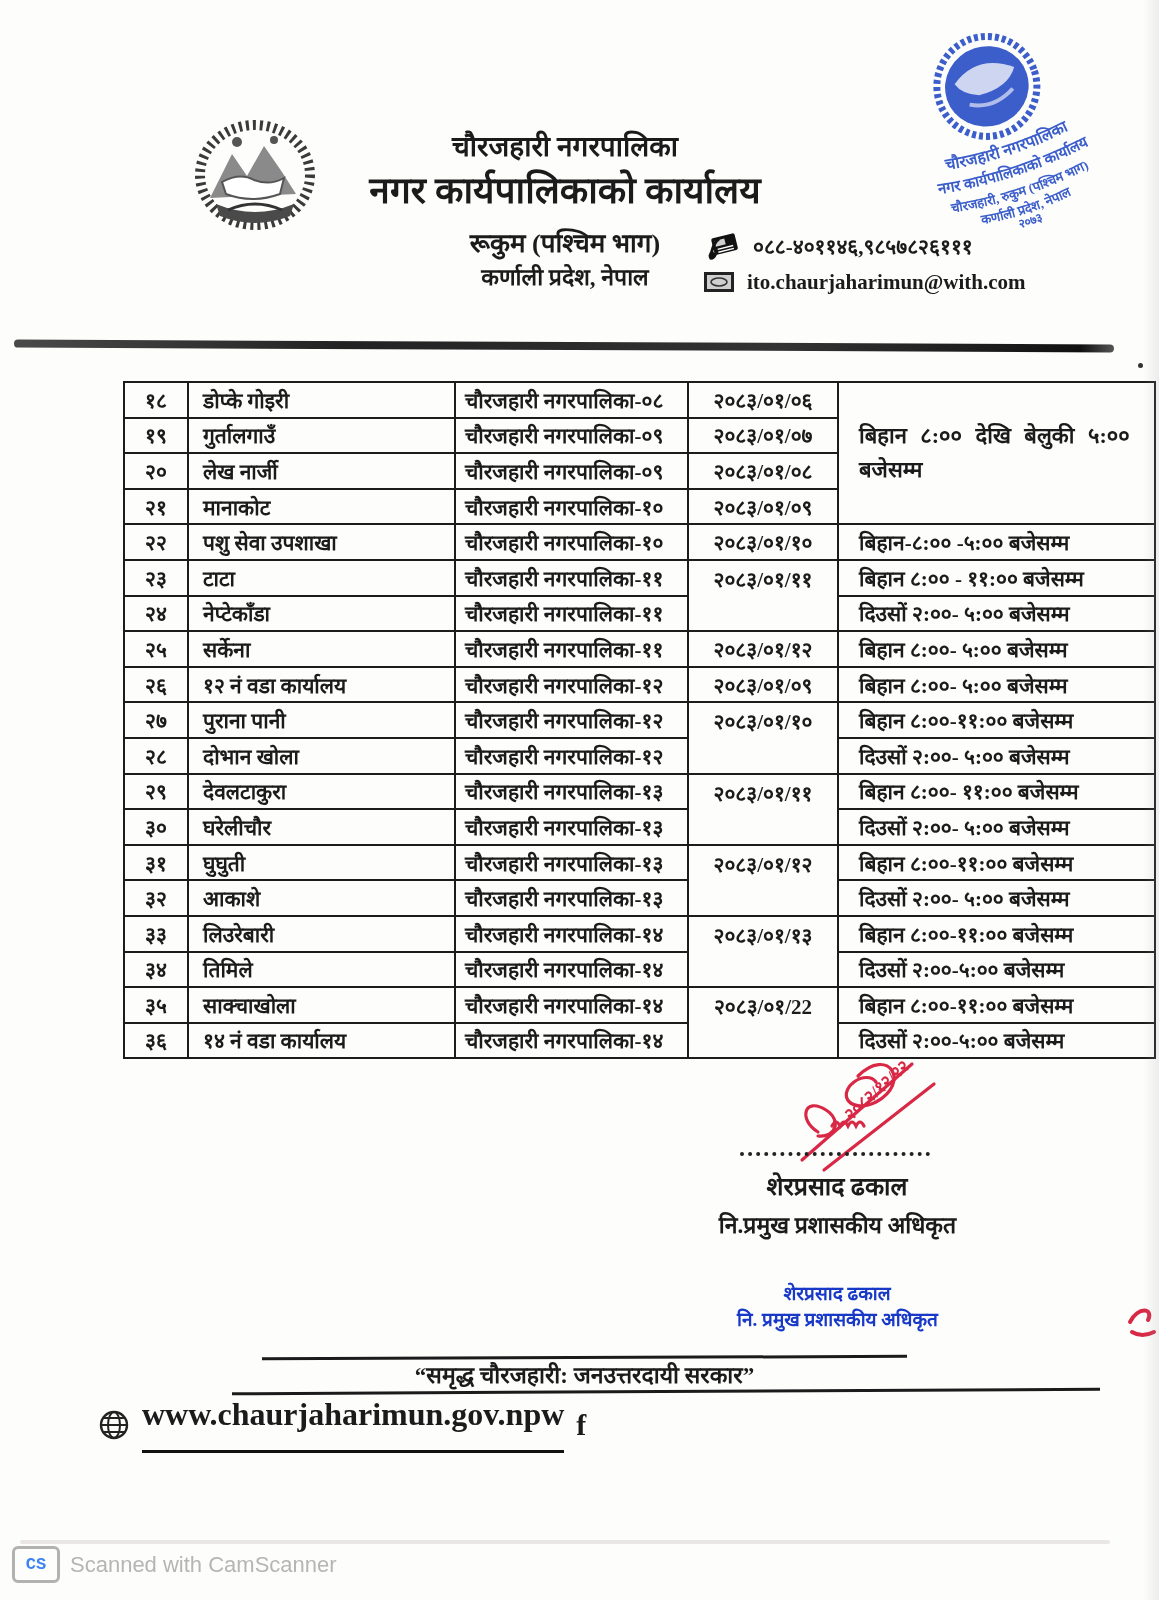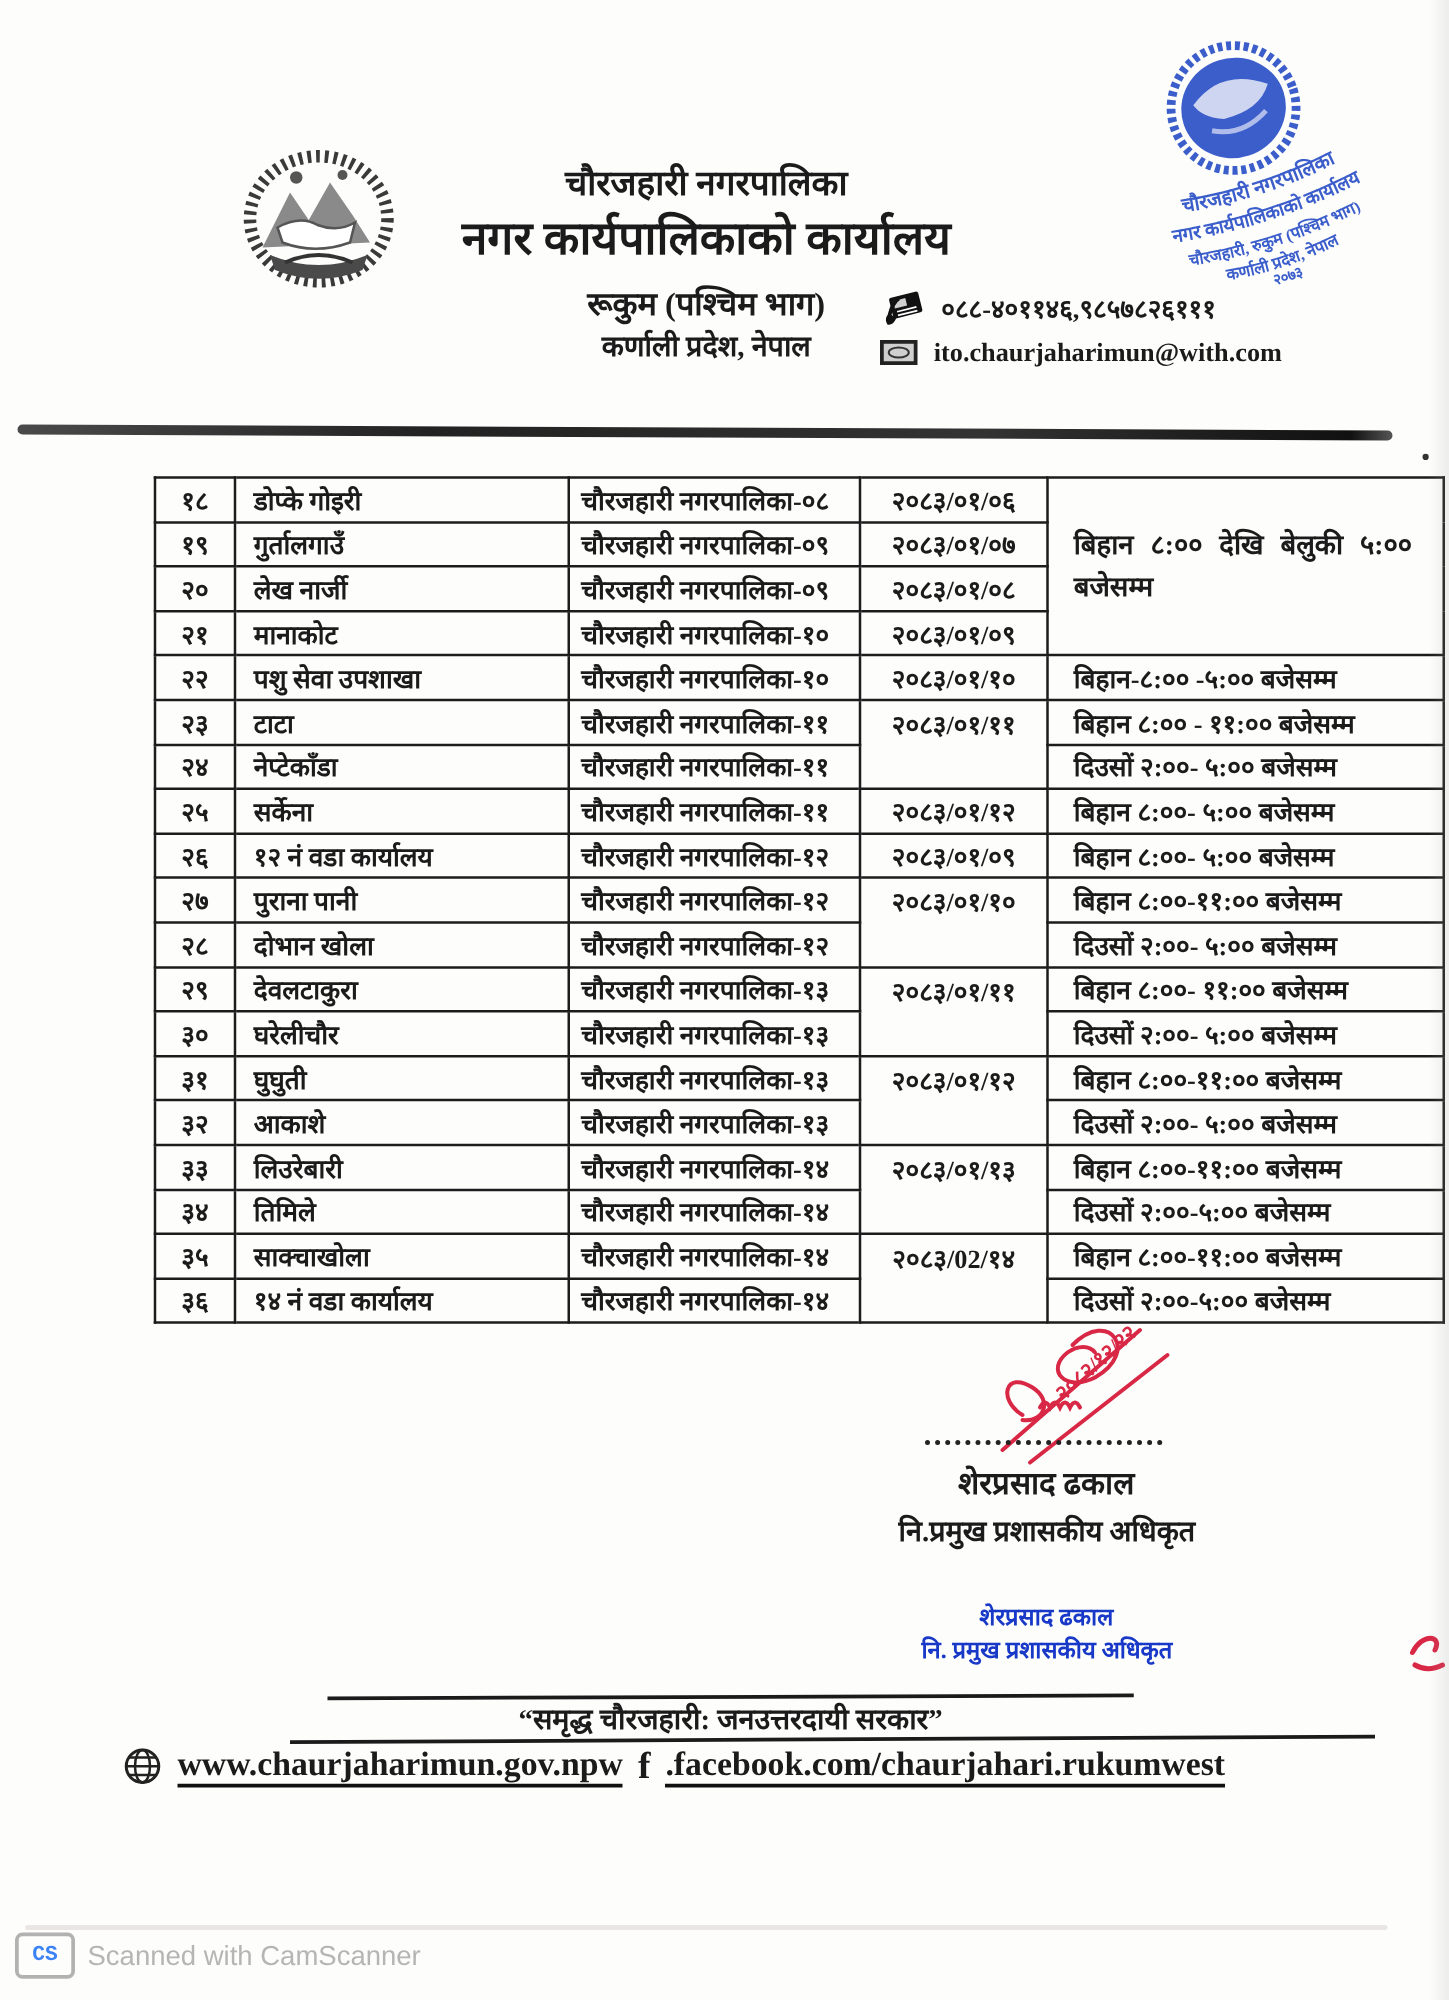--- a/index.html
+++ b/index.html
@@ -44,21 +44,21 @@
   .sig-name{position:absolute;left:712px;top:1168px;width:250px;text-align:center;font-size:25px;font-weight:bold;}
   .sig-title{position:absolute;left:690px;top:1208px;width:295px;text-align:center;font-size:23px;font-weight:bold;}
   .stamp-name{position:absolute;left:712px;top:1280px;width:250px;text-align:center;font-size:19px;font-weight:bold;color:#1838c8;}
   .stamp-title{position:absolute;left:690px;top:1306px;width:295px;text-align:center;font-size:19px;font-weight:bold;color:#1838c8;}
   .red-mark{position:absolute;left:1122px;top:1300px;width:40px;height:45px;}
   
   .slogan-line1{position:absolute;left:262px;top:1356px;width:645px;height:3px;background:#1b1b1b;transform:rotate(-.2deg);}
   .slogan{position:absolute;left:262px;top:1358px;width:645px;text-align:center;font-size:23px;font-weight:bold;}
   .slogan-line2{position:absolute;left:232px;top:1390px;width:868px;height:3px;background:#1b1b1b;transform:rotate(-.3deg);}
   .weblinks{position:absolute;left:98px;top:1396px;width:1000px;display:flex;align-items:center;gap:12px;}
-  .weblinks .url{font-size:27px;font-weight:bold;border-bottom:3px solid #111;padding-bottom:0;white-space:nowrap;}
+  .weblinks .url{font-size:32px;font-weight:bold;border-bottom:3px solid #111;padding-bottom:17px;white-space:nowrap;}
   .fb-f{font-size:30px;font-weight:bold;font-family:"Liberation Serif",serif;}
   
   .smear{position:absolute;left:20px;top:1540px;width:1090px;height:4px;background:#d9d4d2;opacity:.55;border-radius:2px;}
   .edge-shade{position:absolute;right:0;top:0;width:16px;height:100%;
     background:linear-gradient(270deg,rgba(160,160,160,.18),rgba(160,160,160,0));}
   
   .cs-wrap{position:absolute;left:12px;top:1546px;display:flex;align-items:center;gap:10px;}
   .cs-box{width:42px;height:31px;border:3px solid #b2b2b2;border-radius:6px;color:#3b82f6;
     font-family:Liberation Mono, monospace;font-weight:bold;font-size:17px;
     display:flex;align-items:center;justify-content:center;}
@@ -242,21 +242,21 @@
         <tr>
           <td class="c-sn">३४</td>
           <td class="c-place">तिमिले</td>
           <td class="c-ward">चौरजहारी नगरपालिका-१४</td>
           <td class="c-time">दिउसों २:००-५:०० बजेसम्म</td>
         </tr>
         <tr>
           <td class="c-sn">३५</td>
           <td class="c-place">साक्चाखोला</td>
           <td class="c-ward">चौरजहारी नगरपालिका-१४</td>
-          <td class="c-date rs2" rowspan="2">२०८३/02/१४</td>
+          <td class="c-date rs2" rowspan="2">२०८३/०१/22</td>
           <td class="c-time">बिहान ८:००-११:०० बजेसम्म</td>
         </tr>
         <tr>
           <td class="c-sn">३६</td>
           <td class="c-place">१४ नं वडा कार्यालय</td>
           <td class="c-ward">चौरजहारी नगरपालिका-१४</td>
           <td class="c-time">दिउसों २:००-५:०० बजेसम्म</td>
         </tr>
       </tbody>
   </table>
@@ -289,21 +289,20 @@
   <div class="weblinks">
     <svg width="32" height="32" viewBox="0 0 32 32">
       <circle cx="16" cy="16" r="13" fill="none" stroke="#222" stroke-width="2.4"></circle>
       <ellipse cx="16" cy="16" rx="6" ry="13" fill="none" stroke="#222" stroke-width="2"></ellipse>
       <line x1="3" y1="16" x2="29" y2="16" stroke="#222" stroke-width="2"></line>
       <line x1="5" y1="9" x2="27" y2="9" stroke="#222" stroke-width="2"></line>
       <line x1="5" y1="23" x2="27" y2="23" stroke="#222" stroke-width="2"></line>
     </svg>
     <span class="url">www.chaurjaharimun.gov.npw</span>
     <span class="fb-f">f</span>
-    <span class="url">.facebook.com/chaurjahari.rukumwest</span>
   </div>
 
   <div class="smear"></div>
   <div class="edge-shade"></div>
 
   <div class="cs-wrap">
     <div class="cs-box">CS</div>
     <div class="cs-text">Scanned with CamScanner</div>
   </div>
 

